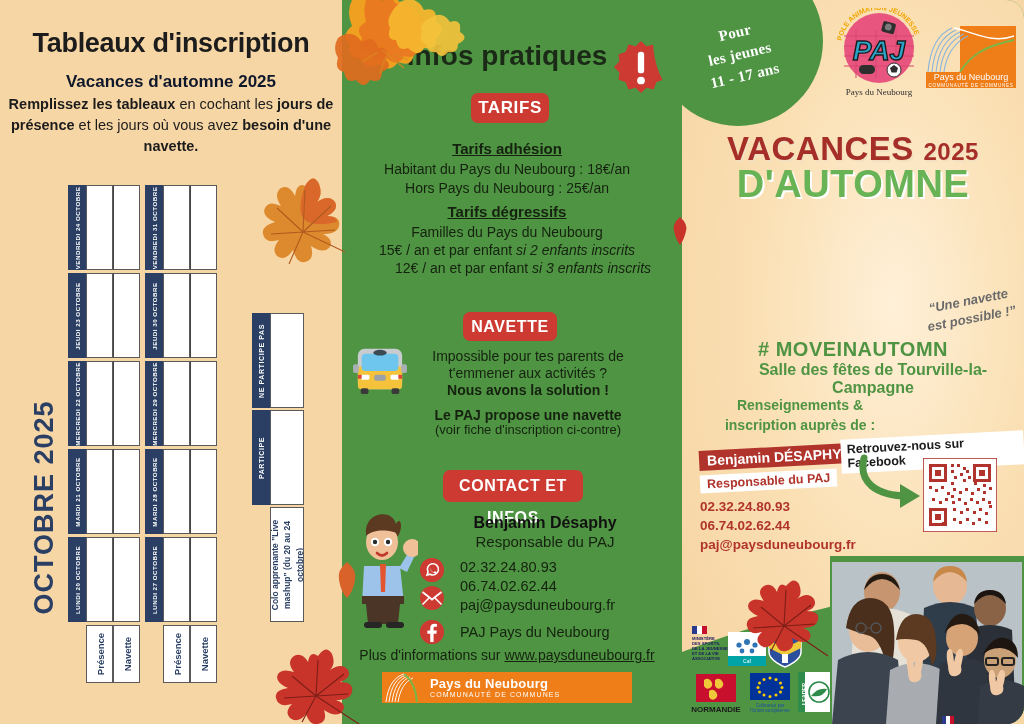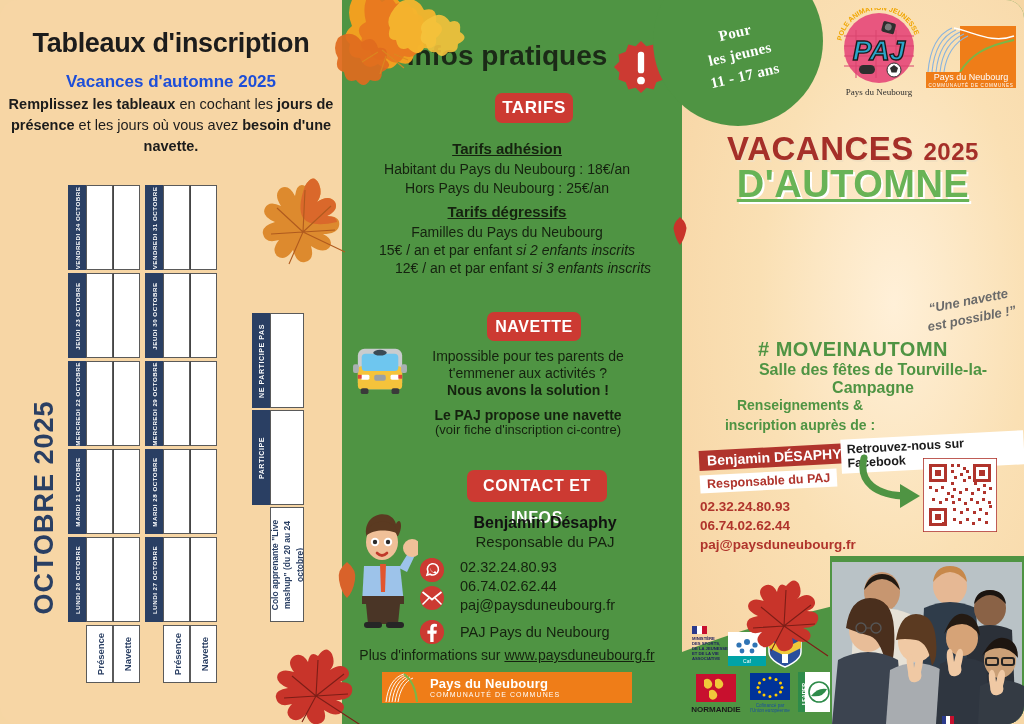--- a/index.html
+++ b/index.html
@@ -37,21 +37,21 @@
     position:absolute; left:682px; top:560px; width:342px; height:164px; z-index:3;
   }
 
   
   .t-title {
     position:absolute; left:0; top:28px; width:342px; text-align:center;
     font-size:27px; font-weight:bold; color:#1c1c1c; letter-spacing:-.3px;
   }
   .t-sub1 {
     position:absolute; left:0; top:72px; width:342px; text-align:center;
-    font-size:17px; font-weight:bold; color:#1d4ed8;
+    font-size:17px; font-weight:bold; color:#0f172a;
   }
   .t-sub2 {
     position:absolute; left:8px; top:94px; width:326px; text-align:center;
     font-size:14.5px; color:#1c1c1c; line-height:1.45;
   }
   .t-sub2 b { font-weight:bold; }
 
   .octobre-label {
     position:absolute; left:-86px; top:492px; width:260px;
     transform: rotate(-90deg); transform-origin: center center;
@@ -107,21 +107,21 @@
     color:#2a3f63; font-size:8.5px; font-weight:600; text-align:center; line-height:1.45;
   }
 
   
   .infos-title {
     position:absolute; left:342px; top:40px; width:330px; text-align:center;
     font-size:28px; font-weight:bold; color:#1b2a17;
   }
   .badge {
     position:absolute; background:#cc3a32; color:#fff; font-weight:bold;
-    border-radius:7px; text-align:center; letter-spacing:.6px;margin-left:24px;
+    border-radius:7px; text-align:center; letter-spacing:.6px;
   }
   .badge-tarifs   { left:471px; top:93px;  width:78px;  height:30px; line-height:30px; font-size:17px; }
   .badge-navette  { left:463px; top:312px; width:94px;  height:29px; line-height:29px; font-size:16px; }
   .badge-contact  { left:443px; top:470px; width:140px; height:32px; line-height:32px; font-size:16px; }
 
   .mid-txt { position:absolute; color:#15220f; text-align:center; }
   .mid-txt u { text-decoration:underline; }
   .hd { font-weight:bold; font-size:15px; }
   .bd { font-size:14px; line-height:1.38; }
   .it { font-style:italic; }
@@ -174,21 +174,20 @@
   .vac-line1 {
     position:absolute; left:682px; top:130px; width:342px; text-align:center;
     font-size:33px; font-weight:bold; color:#a52f28; letter-spacing:.5px;
     text-shadow: 1.5px 1.5px 0 #f2e0c0;
   }
   .vac-year { font-size:24px; }
   .vac-line2 {
     position:absolute; left:682px; top:163px; width:342px; text-align:center;
     font-size:38px; font-weight:bold; color:#68b356; letter-spacing:.5px;
     text-shadow: 2px 2px 0 #ffffff;
-    text-decoration: underline;
   }
   .navette-quote {
     position:absolute; left:905px; top:292px; width:130px;
     transform: rotate(-11deg); text-align:center;
     color:#6a6a6a; font-size:13px; font-style:italic; font-weight:bold; line-height:1.35;
   }
   .hashtag {
     position:absolute; left:682px; top:338px; width:342px; text-align:center;
     font-size:20px; font-weight:bold; color:#4f9443; letter-spacing:.5px;
   }

